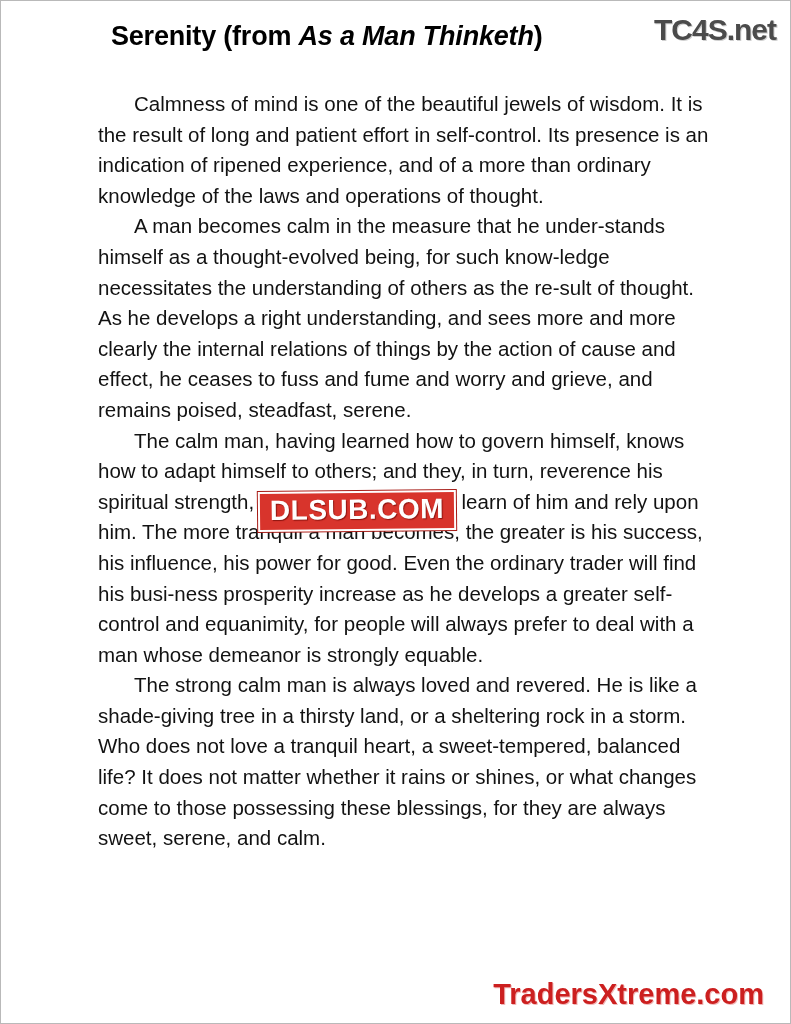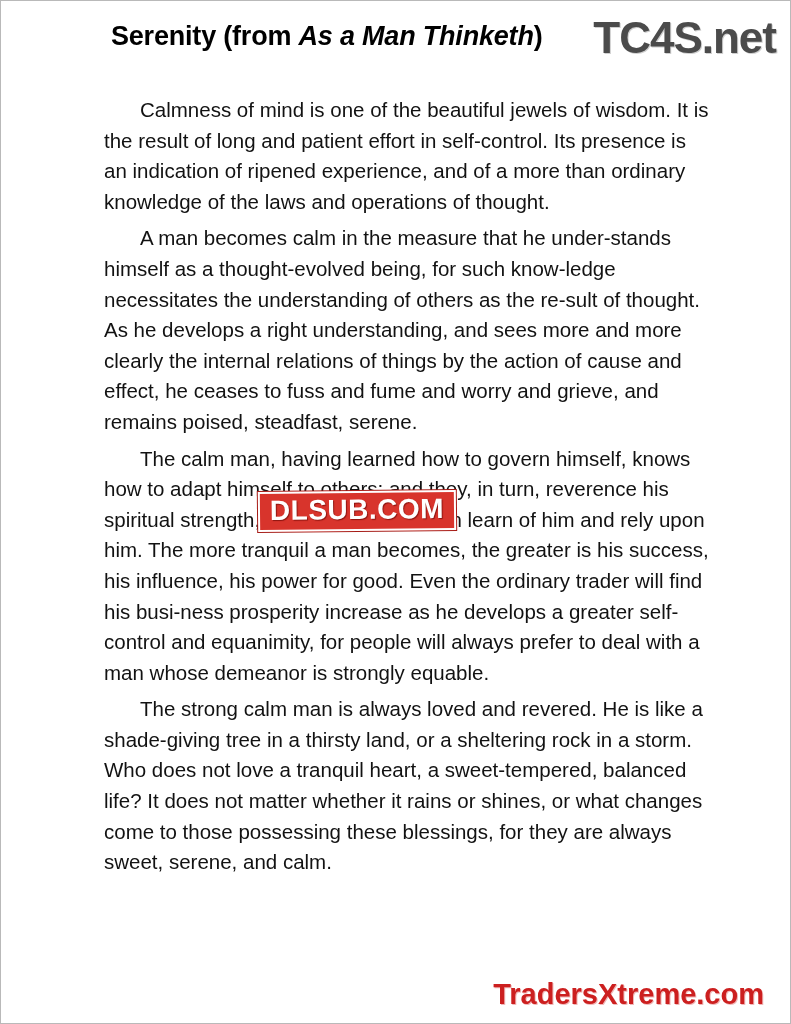--- a/index.html
+++ b/index.html
@@ -44,40 +44,40 @@
     white-space: nowrap;
     color: #000000;
   }
   .title .ital {
     font-style: italic;
   }
   .brand {
     position: absolute;
     right: 22px;
     top: 4px;
-    font-size: 44px;
+    font-size: 30px;
     font-weight: bold;
     color: #4b4b4b;
     letter-spacing: -1px;
     text-shadow: 1px 1px 0 #cfcfcf;
     white-space: nowrap;
   }
 
   
   .content {
     position: absolute;
     left: 97px;
     top: 88px;
     width: 620px;
   }
   .para {
     font-size: 20.5px;
     line-height: 30.6px;
     text-indent: 36px;
-    margin: 6px;
+    margin: 0;
     text-align: left;
     color: #121212;
     font-family: "Liberation Sans", sans-serif;
   }
 
   
   .watermark {
     position: absolute;
     left: 257px;
     top: 490px;

